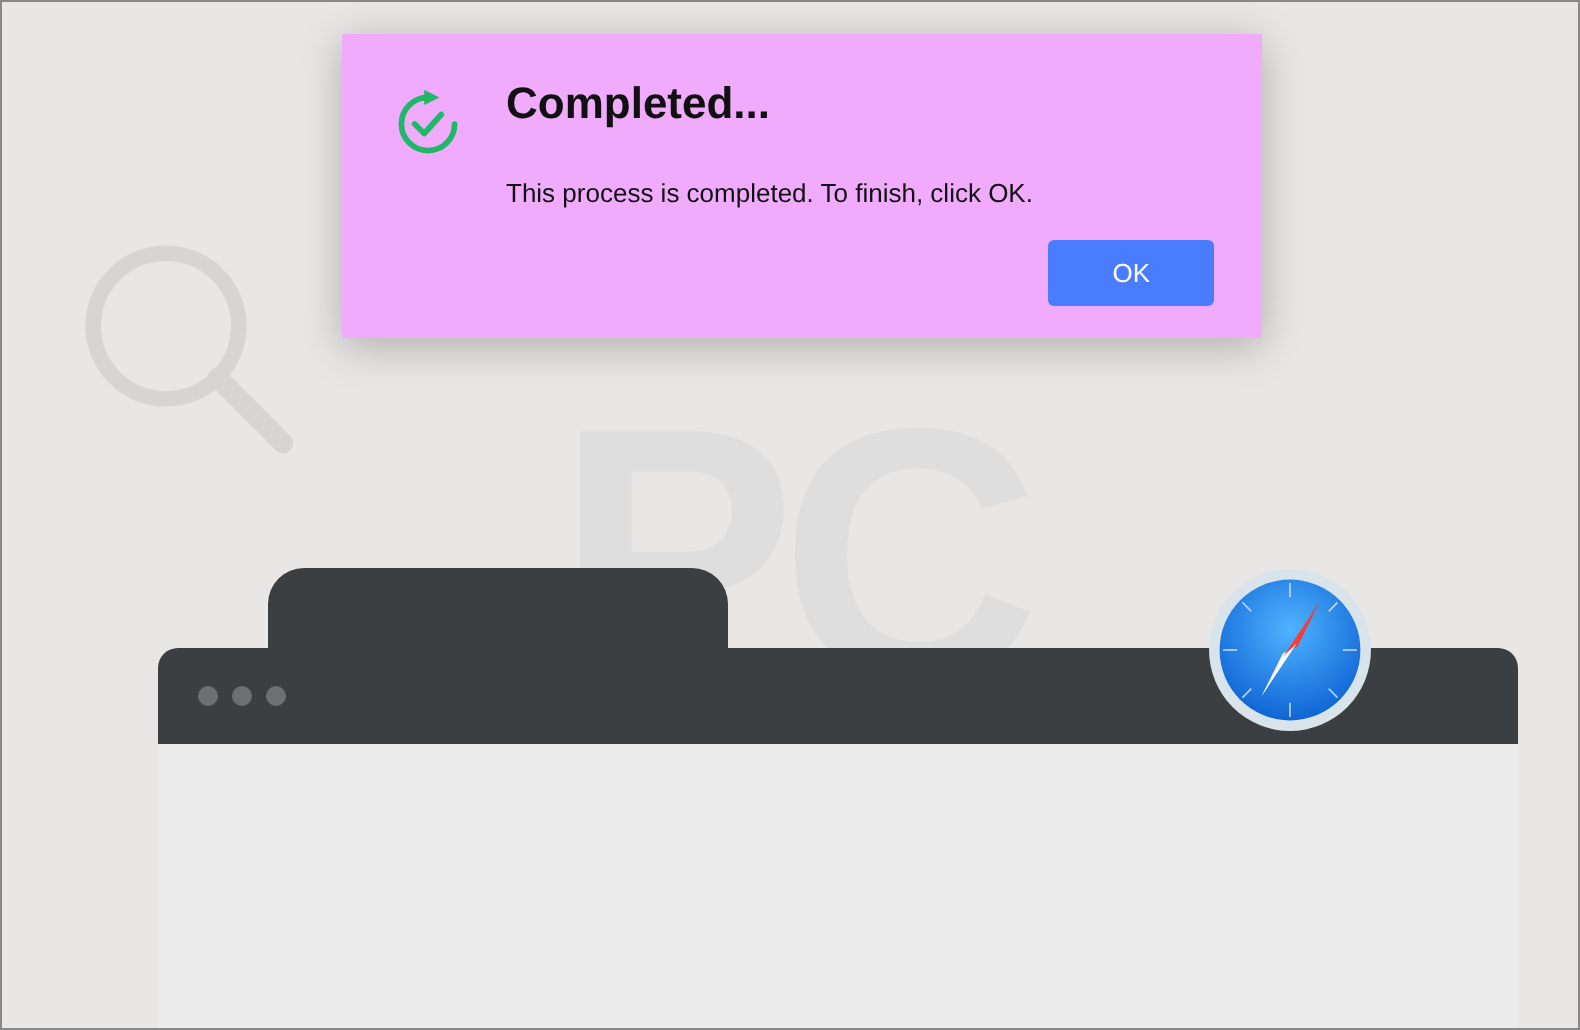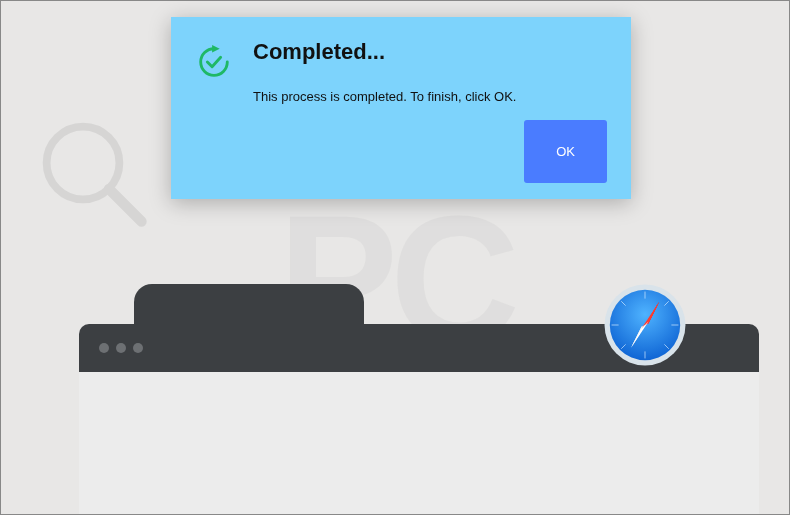--- a/index.html
+++ b/index.html
@@ -47,21 +47,21 @@
       pointer-events: none;
     }
     .magnifier svg { opacity: 0.18; }
 
     
     .dialog {
       position: absolute;
       top: 16px;
       left: 170px;
       width: 460px;
-      background: #7dd3fc;
+      background: #f0abfc;
       box-shadow: 0 4px 20px rgba(0,0,0,0.25);
       padding: 22px 24px 16px 24px;
       display: flex;
       gap: 20px;
     }
     .dialog-icon-wrap {
       flex-shrink: 0;
       padding-top: 4px;
     }
     .dialog-content {
@@ -80,21 +80,21 @@
     }
     .dialog-actions {
       display: flex;
       justify-content: flex-end;
       margin-top: 16px;
     }
     .ok-button {
       background: #4a7cff;
       color: #fff;
       border: none;
-      padding: 24px 32px;
+      padding: 9px 32px;
       font-size: 13px;
       border-radius: 3px;
       cursor: pointer;
     }
 
     
     .browser {
       position: absolute;
       bottom: 0;
       left: 78px;

